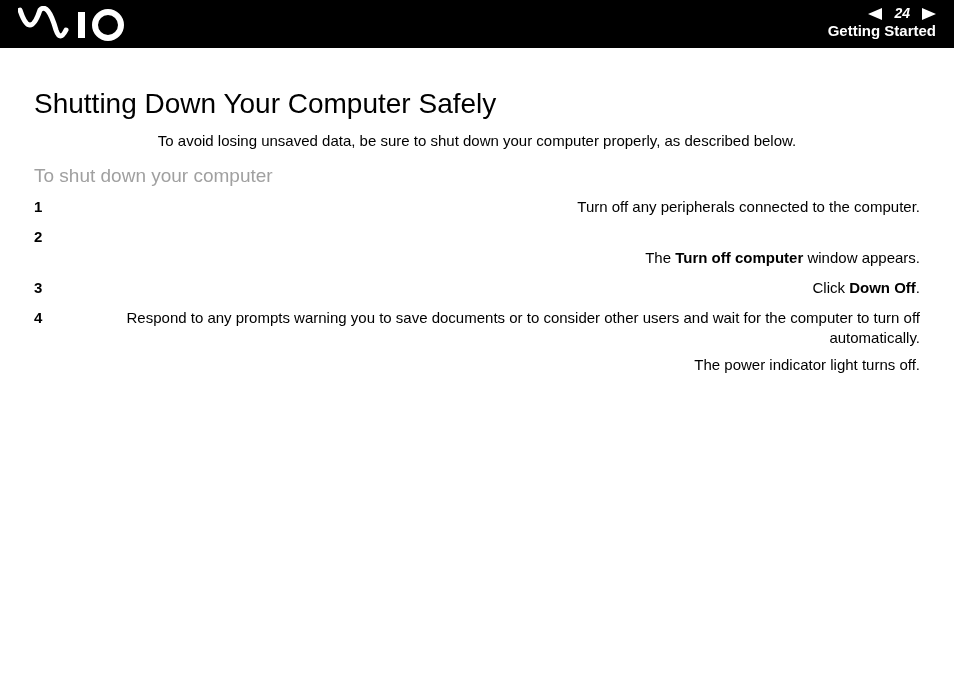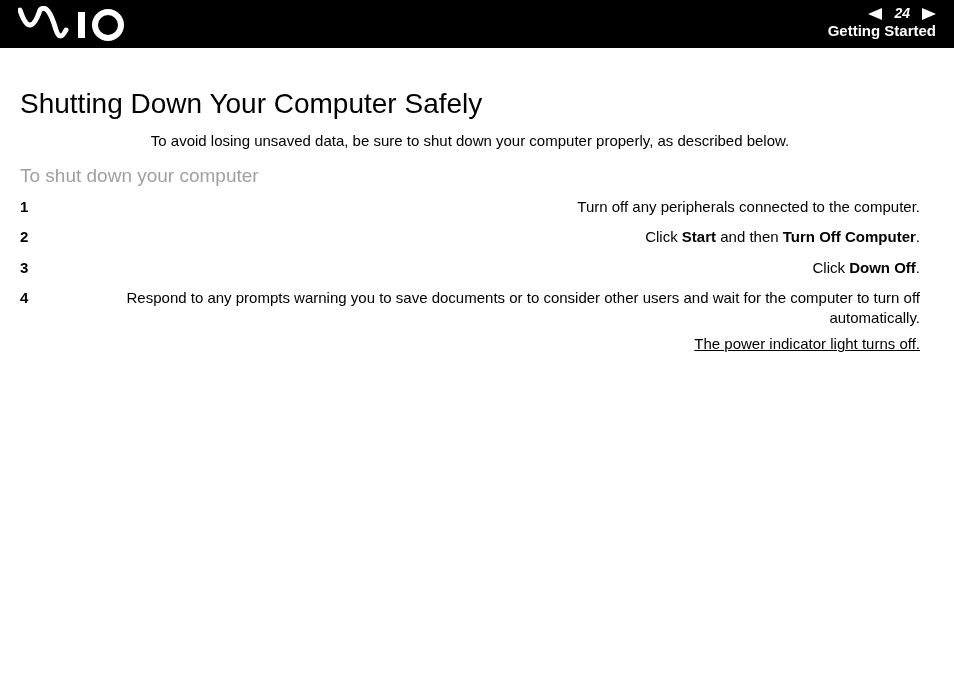--- a/index.html
+++ b/index.html
@@ -41,21 +41,21 @@
     font-weight: bold;
     font-size: 14px;
   }
   .page-nav svg { display: block; }
   .section-name {
     font-weight: bold;
     font-size: 15px;
     margin-top: 2px;
   }
   .content {
-    padding: 40px 34px 0 20px;
+    padding: 40px 34px 0 34px;
   }
   h1.title {
     font-size: 28px;
     font-weight: normal;
     margin: 0 0 12px 0;
     color: #000;
   }
   .intro {
     font-size: 15px;
     margin: 0 0 16px 0;
@@ -83,21 +83,20 @@
   }
   ol.steps > li::before {
     content: counter(step);
     position: absolute;
     left: 0;
     top: 0;
     font-weight: bold;
   }
   .step-extra {
     margin-top: 6px;
-    text-decoration: underline;
   }
   b { font-weight: bold; }
 </style>
 </head>
 <body>
 
 <div class="header">
   <div class="logo">
     <svg width="120" height="36" viewBox="0 0 120 36">
       <path d="M2 4 Q 12 34 22 4 Q 30 -4 38 24 Q 42 36 48 24" stroke="#fff" stroke-width="5" fill="none" stroke-linecap="round"></path>
@@ -126,21 +125,22 @@
 <div class="content">
   <h1 class="title">Shutting Down Your Computer Safely</h1>
   <p class="intro">To avoid losing unsaved data, be sure to shut down your computer properly, as described below.</p>
   <p class="subhead">To shut down your computer</p>
 
   <ol class="steps">
     <li>
       <span>Turn off any peripherals connected to the computer.</span>
     </li>
     <li>
-      <span><span>Click </span><b>Start</b><span> and then </span><b>Turn Off Computer</b><span>.</span></span><br>
+      <br>
+      <span><span>The </span><b>Turn off computer</b><span> window appears.</span></span>
     </li>
     <li>
       <span><span>Click </span><b>Down Off</b><span>.</span></span>
     </li>
     <li>
       <span>Respond to any prompts warning you to save documents or to consider other users and wait for the computer to turn off automatically.</span>
       <div class="step-extra">The power indicator light turns off.</div>
     </li>
   </ol>
 </div>

